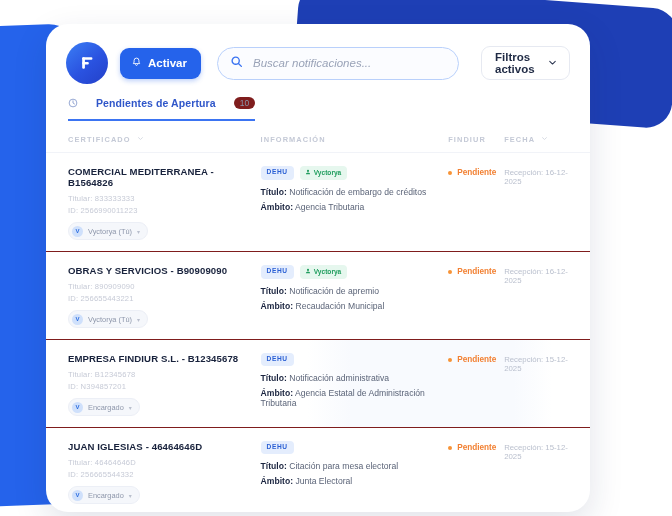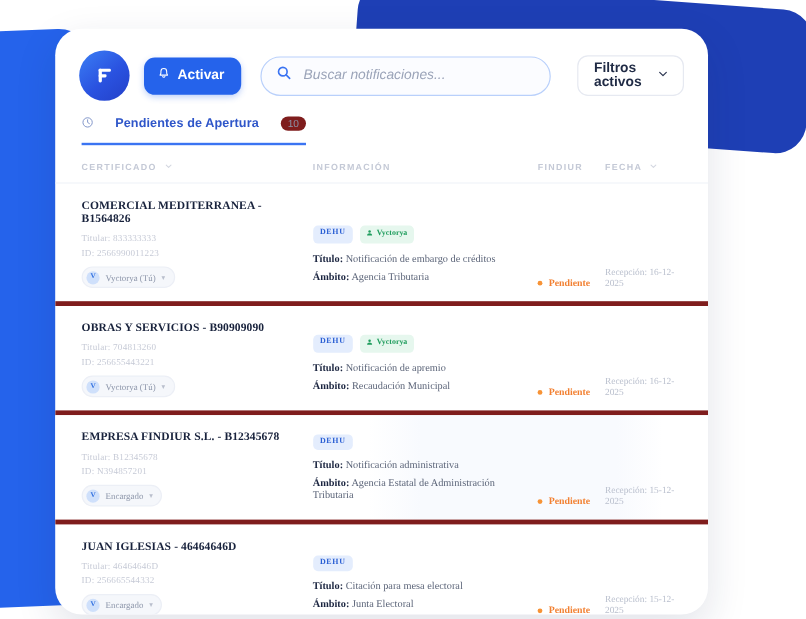--- a/index.html
+++ b/index.html
@@ -188,23 +188,22 @@
 
   .chev {
     display: inline-block;
     margin-left: 3px;
     opacity: .75;
   }
 
   .row {
     display: flex;
     padding: 13px 20px 11px 22px;
-    border-bottom: 4px solid #7f1d1d;
-    align-items: flex-end;
-    font-family: Liberation Serif, serif;
+    border-bottom: 1px solid #7f1d1d;
+    align-items: flex-start;
   }
   .row.band { background: linear-gradient(90deg,#ffffff 0%, #ffffff 48%, #f8fafe 56%, #f8fafe 86%, #ffffff 93%); }
 
   .cert-name {
     font-size: 9.6px;
     font-weight: bold;
     color: #18223c;
     letter-spacing: .1px;
     margin-bottom: 6px;
   }
@@ -410,21 +409,21 @@
           <span class="dot"></span>
           <span>Pendiente</span>
         </div>
       </div>
       <div class="c-fecha fecha">Recepción: 16-12-2025</div>
     </div>
 
     <div class="row">
       <div class="c-cert">
         <div class="cert-name">OBRAS Y SERVICIOS - B90909090</div>
-        <div class="cert-sub">Titular: 704813260</div>
+        <div class="cert-sub">Titular: 890909090</div>
         <div class="cert-sub">ID: 256655443221</div>
         <div class="owner-pill">
           <span class="owner-av">V</span>
           <span class="owner-name">Vyctorya (Tú)</span>
           <span class="owner-chev">▾</span>
         </div>
       </div>
       <div class="c-info">
         <div class="tags">
           <span class="tag-dehu">DEHU</span>

